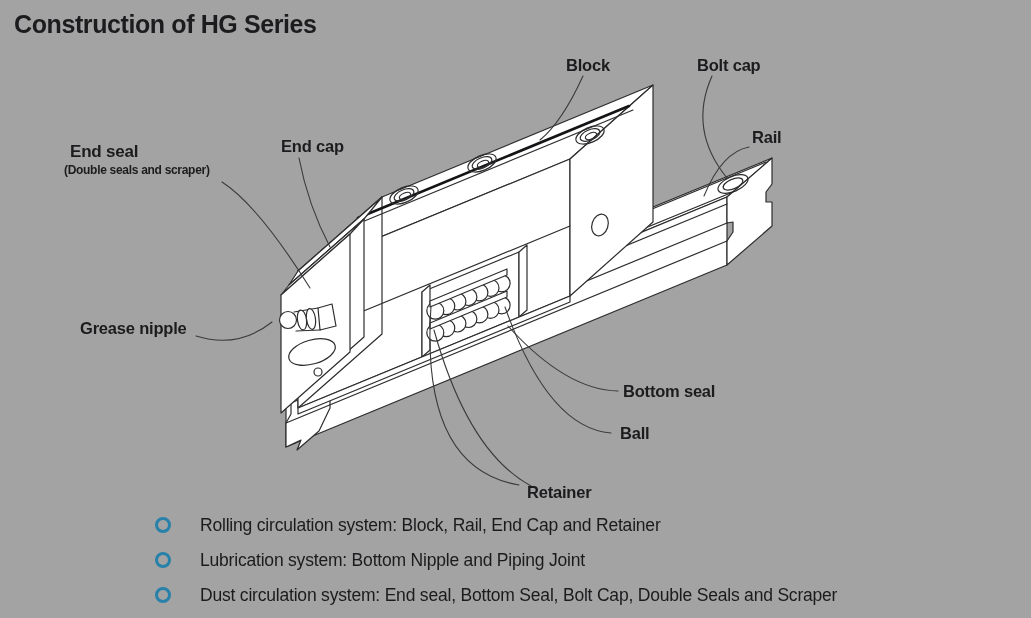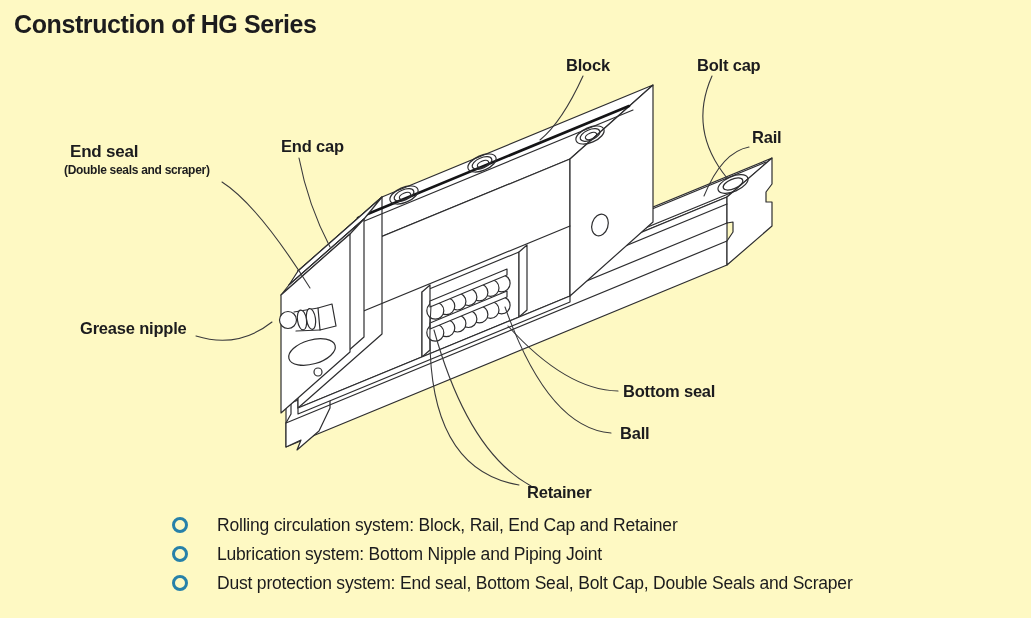--- a/index.html
+++ b/index.html
@@ -5,21 +5,21 @@
   html, body {
     margin: 0; padding: 0;
     background: #ffffff;
     width: 1031px; height: 618px;
     overflow: hidden;
     font-family: "Liberation Sans", "DejaVu Sans", sans-serif;
   }
   #stage {
     position: relative;
     width: 1031px; height: 618px;
-    background: #fef9c3;
+    background: #a3a3a3;
   }
   #page-title {
     position: absolute;
     left: 14px; top: 10px;
     font-size: 25px;
     font-weight: 700;
     letter-spacing: -0.4px;
     color: #1c1c1e;
   }
   #diagram-svg {
@@ -36,24 +36,24 @@
     font-size: 16.5px;
     font-weight: 600;
     letter-spacing: -0.2px;
     fill: #1c1c1e;
   }
   .lbl-bold { font-weight: 700; font-size: 17px; }
   .lbl-sub  { font-size: 12px; font-weight: 600; letter-spacing: -0.3px; }
   
   #legend {
     position: absolute;
-    left: 172px; top: 514px;
+    left: 155px; top: 514px;
     display: flex;
     flex-direction: column;
-    gap: 7px;
+    gap: 13px;
   }
   .legend-row {
     display: flex;
     align-items: center;
     height: 22px;
   }
   .legend-bullet {
     width: 10px; height: 10px;
     border-radius: 50%;
     border: 3px solid #2781a9;
@@ -221,17 +221,17 @@
     <div class="legend-row">
       <span class="legend-bullet"></span>
       <span class="legend-text">Rolling circulation system: Block, Rail, End Cap and Retainer</span>
     </div>
     <div class="legend-row">
       <span class="legend-bullet"></span>
       <span class="legend-text">Lubrication system: Bottom Nipple and Piping Joint</span>
     </div>
     <div class="legend-row">
       <span class="legend-bullet"></span>
-      <span class="legend-text">Dust protection system: End seal, Bottom Seal, Bolt Cap, Double Seals and Scraper</span>
+      <span class="legend-text">Dust circulation system: End seal, Bottom Seal, Bolt Cap, Double Seals and Scraper</span>
     </div>
   </div>
 
 </div>
 
 </body></html>

